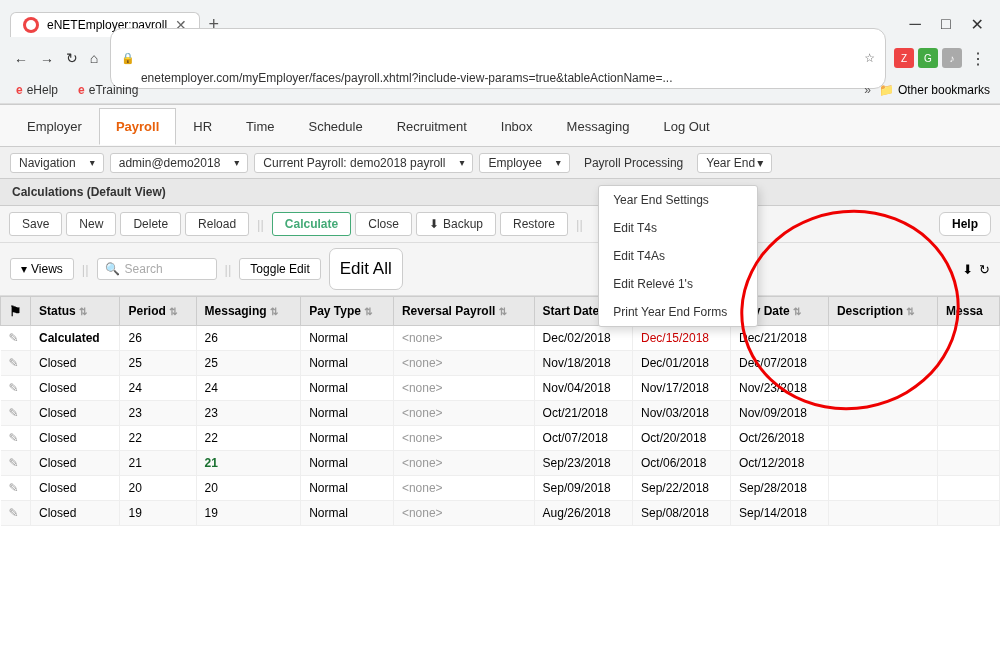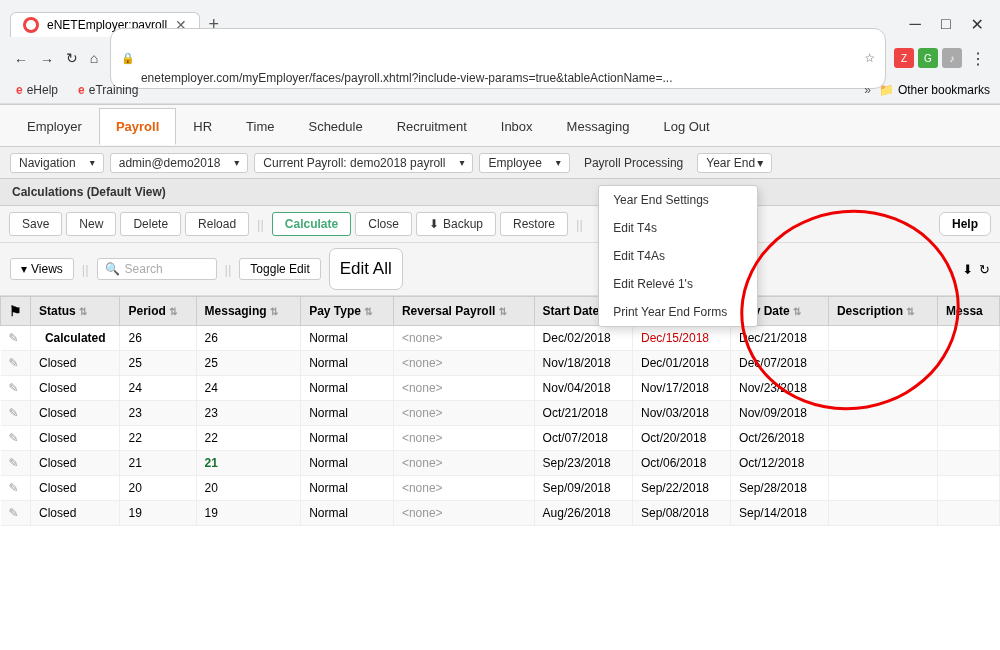--- a/index.html
+++ b/index.html
@@ -302,21 +302,21 @@
           </th>
           <th>
             <span>Messa</span>
           </th>
         </tr>
       </thead>
       <tbody id="table-body">
 
       <tr>
             <td><span style="cursor:pointer; color:#999;">✎</span></td>
-            <td style="font-weight: bold; text-align: center;">Calculated</td>
+            <td style="font-weight: bold;">Calculated</td>
             <td>26</td>
             <td>26</td>
             <td>Normal</td>
             <td style="color: rgb(153, 153, 153);">&lt;none&gt;</td>
             <td>Dec/02/2018</td>
             <td style="color: rgb(204, 0, 0);">Dec/15/2018</td>
             <td>Dec/21/2018</td>
             <td></td>
             <td></td>
           </tr>

